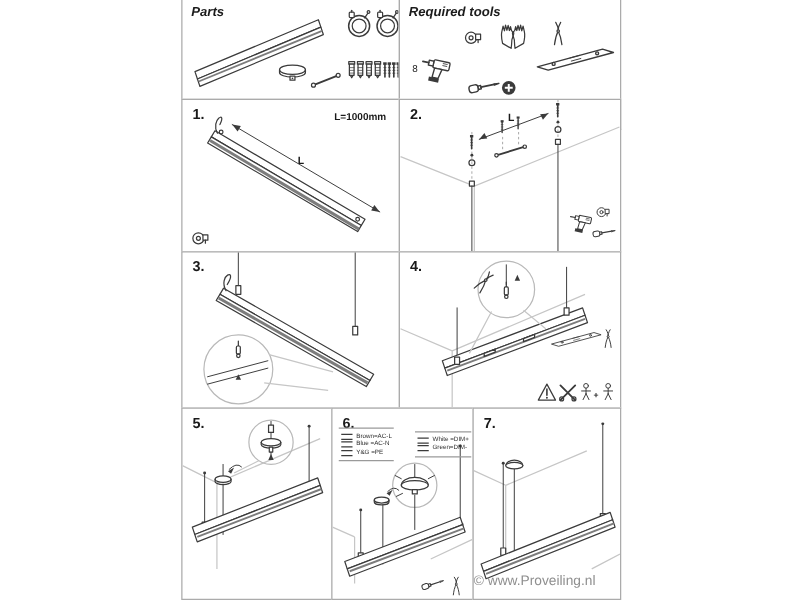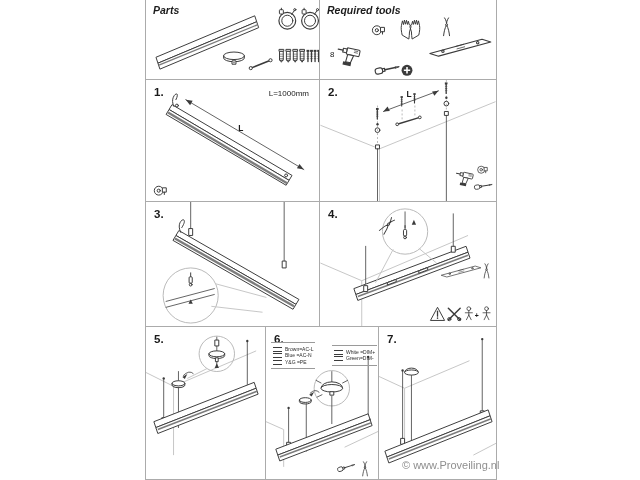--- a/index.html
+++ b/index.html
@@ -3,28 +3,28 @@
 <meta charset="utf-8">
 <style>
   html,body{margin:0;padding:0;background:#fff;}
   #sheet{position:relative;width:640px;height:480px;background:#fff;overflow:hidden;
          font-family:"Liberation Sans",sans-serif;color:#222;}
   .panel{position:absolute;border:1px solid #ababab;box-sizing:border-box;background:#fff;}
   .noTop{border-top:none;padding-left:48px;}
   .panel svg{position:absolute;left:0;top:0;width:100%;height:100%;}
   .ptitle{position:absolute;left:7px;top:4px;font-size:10.5px;font-weight:bold;font-style:italic;color:#1c1c1c;z-index:2;}
   .stepnum{position:absolute;left:8px;top:6px;font-size:11.5px;font-weight:bold;color:#1a1a1a;z-index:2;}
-  .dimvalue{position:absolute;right:10px;top:9px;font-size:8px;font-weight:normal;color:#1a1a1a;z-index:2;}
+  .dimvalue{position:absolute;right:10px;top:9px;font-size:8px;font-weight:bold;color:#1a1a1a;z-index:2;}
   .legend{position:absolute;z-index:2;border-top:1px solid #9a9a9a;border-bottom:1px solid #9a9a9a;padding:2px 2px;}
   .lrow{display:flex;align-items:center;gap:3px;margin:1.5px 0;}
   .wire{display:inline-block;width:9px;height:3px;border-top:1px solid #3b3b3b;border-bottom:1px solid #3b3b3b;}
   .ltext{font-size:5px;line-height:5px;color:#2c2c2c;white-space:nowrap;letter-spacing:0;}
   .okText{position:absolute;right:2px;bottom:5px;font-size:25px;font-weight:bold;font-style:italic;
           color:#141414;line-height:1;z-index:4;letter-spacing:-1px;}
-  .watermark{position:absolute;left:402px;top:459px;font-size:11px;color:#8f8f8f;z-index:5;white-space:nowrap;}
+  .watermark{position:absolute;left:379px;top:459px;font-size:11px;color:#8f8f8f;z-index:5;white-space:nowrap;}
   
   .ln{stroke:#3b3b3b;fill:none;stroke-width:1;stroke-linecap:round;stroke-linejoin:round;}
   .fw{stroke:#3b3b3b;fill:#fff;stroke-width:1;stroke-linejoin:round;}
   .fd{fill:#3b3b3b;stroke:none;}
   .lt{stroke:#c6c6c6;fill:none;stroke-width:1;}
   .mag{stroke:#b9b9b9;fill:none;stroke-width:1;}
   .slot{stroke:#7c7c7c;stroke-width:2.4;fill:none;}
   .dash{stroke:#9a9a9a;stroke-width:0.7;stroke-dasharray:2 2;fill:none;}
   .svgtxt{font-family:"Liberation Sans",sans-serif;font-weight:bold;fill:#1a1a1a;}
 </style>

